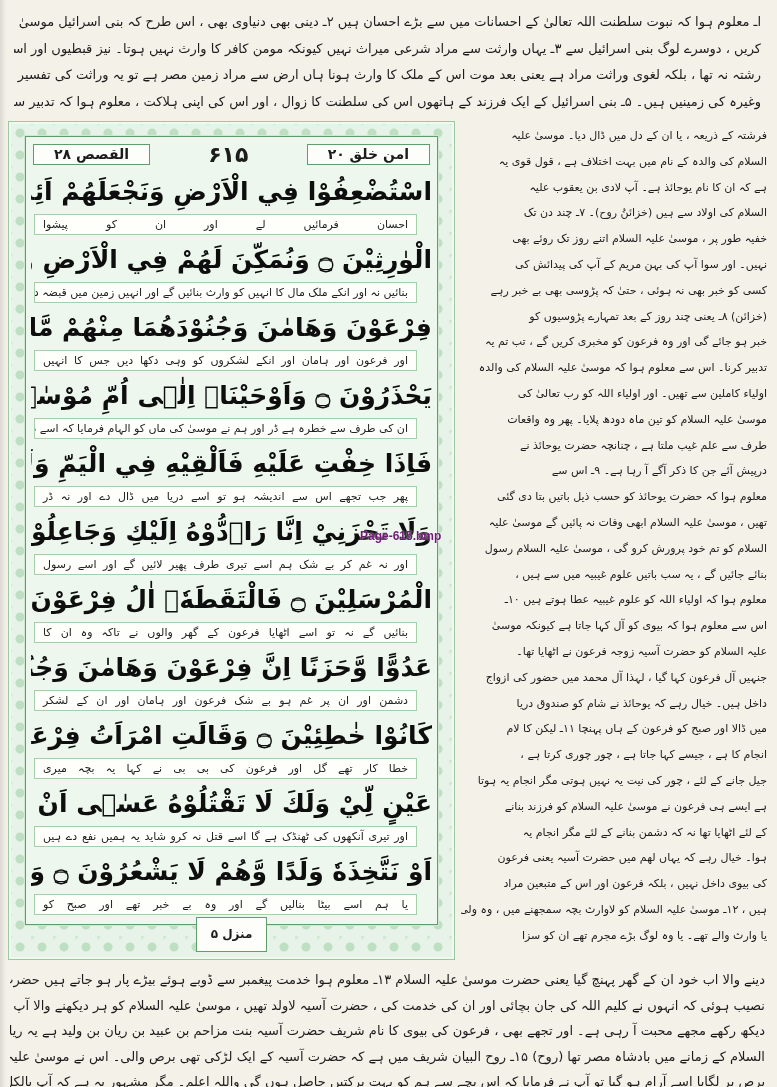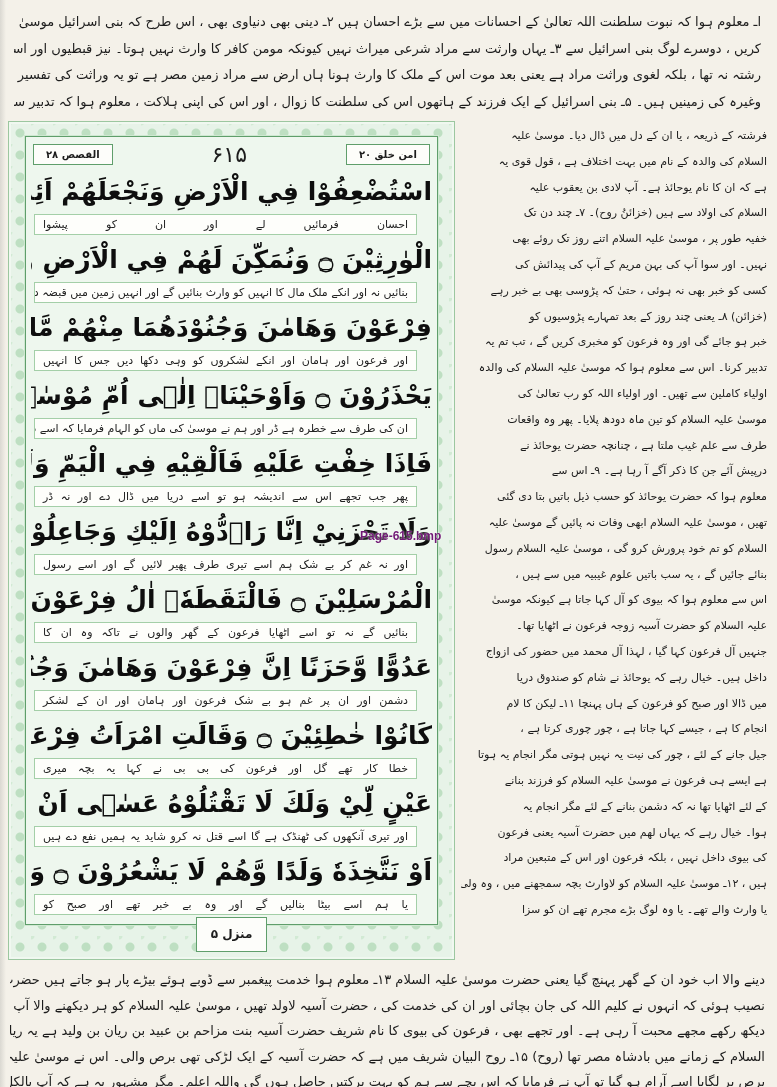--- a/index.html
+++ b/index.html
@@ -51,23 +51,23 @@
   .quran-inner{
     background:#eef7ee;
     border:1.5px solid #5f9e6b;
     box-shadow:0 0 0 1px #cfe8d1;
     padding:4px 5px 6px 5px;
   }
 
   .q-header{ display:flex; align-items:center; justify-content:space-between; padding:1px 2px 3px; }
   .cartouche{
     background:#fdfdfa; border:1px solid #5f9e6b;
-    font-size:10px; line-height:17px; padding:1px 12px; font-weight:bold;
-  }
-  .page-no{ font-size:22px; font-weight:normal; letter-spacing:2px; }
+    font-size:14px; line-height:17px; padding:1px 20px; font-weight:bold;
+  }
+  .page-no{ font-size:22px; font-weight:bold; letter-spacing:2px; }
 
   .qline{ direction:rtl; }
   .qline.arabic{
     font-size:25px; font-weight:bold; line-height:44px;
     text-align:center; white-space:nowrap; overflow:hidden;
     color:#0e0e0e;
   }
   .qline.urdu{
     background:#fefefb;
     border:1px solid #a4cfa8;
@@ -186,20 +186,21 @@
       <div class="uline">خبر ہو جائے گی اور وہ فرعون کو مخبری کریں گے ، تب تم یہ</div>
       <div class="uline">تدبیر کرنا۔ اس سے معلوم ہوا کہ موسیٰ علیہ السلام کی والدہ</div>
       <div class="uline">اولیاء کاملین سے تھیں۔ اور اولیاء اللہ کو رب تعالیٰ کی</div>
       <div class="uline">موسیٰ علیہ السلام کو تین ماہ دودھ پلایا۔ پھر وہ واقعات</div>
       <div class="uline">طرف سے علم غیب ملتا ہے ، چنانچہ حضرت یوحائذ نے</div>
       <div class="uline">درپیش آئے جن کا ذکر آگے آ رہا ہے۔ ۹ـ اس سے</div>
       <div class="uline">معلوم ہوا کہ حضرت یوحائذ کو حسب ذیل باتیں بتا دی گئی</div>
       <div class="uline">تھیں ، موسیٰ علیہ السلام ابھی وفات نہ پائیں گے موسیٰ علیہ</div>
       <div class="uline">السلام کو تم خود پرورش کرو گی ، موسیٰ علیہ السلام رسول</div>
       <div class="uline">بنائے جائیں گے ، یہ سب باتیں علوم غیبیہ میں سے ہیں ،</div>
+      <div class="uline">معلوم ہوا کہ اولیاء اللہ کو علوم غیبیہ عطا ہوتے ہیں ۱۰ـ</div>
       <div class="uline">اس سے معلوم ہوا کہ بیوی کو آل کہا جاتا ہے کیونکہ موسیٰ</div>
       <div class="uline">علیہ السلام کو حضرت آسیہ زوجہ فرعون نے اٹھایا تھا۔</div>
       <div class="uline">جنہیں آل فرعون کہا گیا ، لہذا آل محمد میں حضور کی ازواج</div>
       <div class="uline">داخل ہیں۔ خیال رہے کہ یوحائذ نے شام کو صندوق دریا</div>
       <div class="uline">میں ڈالا اور صبح کو فرعون کے ہاں پہنچا ۱۱ـ لیکن کا لام</div>
       <div class="uline">انجام کا ہے ، جیسے کہا جاتا ہے ، چور چوری کرتا ہے ،</div>
       <div class="uline">جیل جانے کے لئے ، چور کی نیت یہ نہیں ہوتی مگر انجام یہ ہوتا</div>
       <div class="uline">ہے ایسے ہی فرعون نے موسیٰ علیہ السلام کو فرزند بنانے</div>
       <div class="uline">کے لئے اٹھایا تھا نہ کہ دشمن بنانے کے لئے مگر انجام یہ</div>
       <div class="uline">ہوا۔ خیال رہے کہ یہاں لھم میں حضرت آسیہ یعنی فرعون</div>

